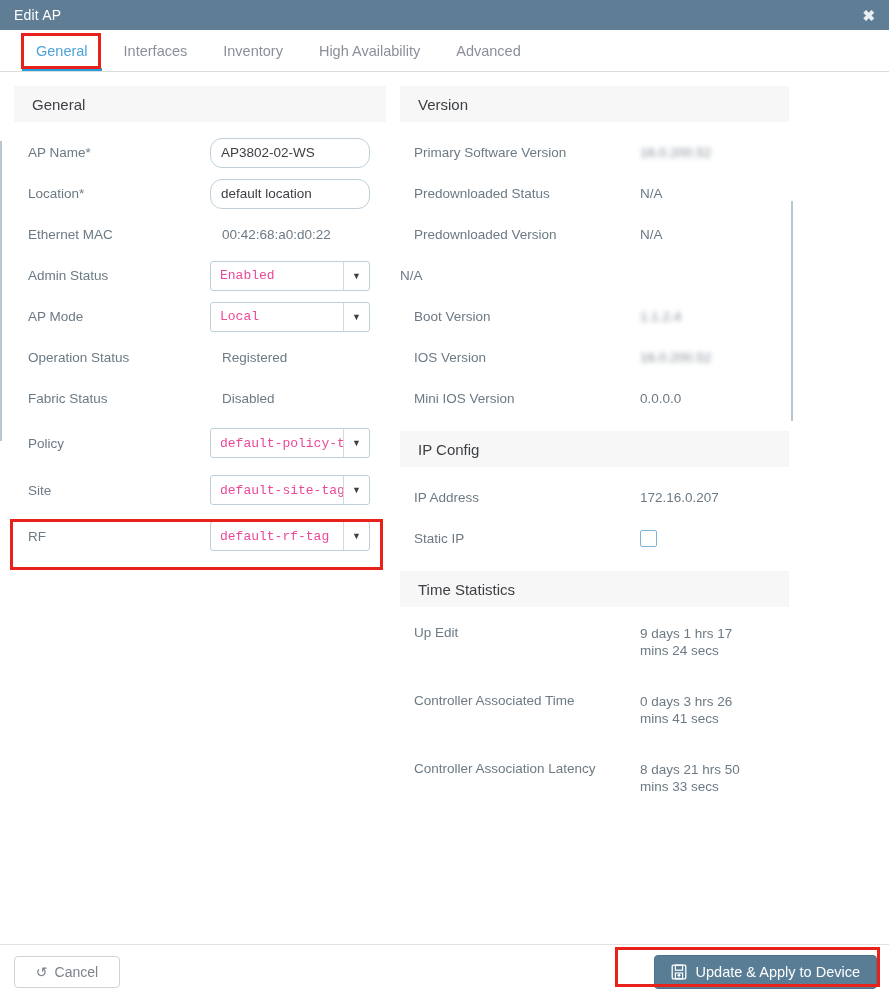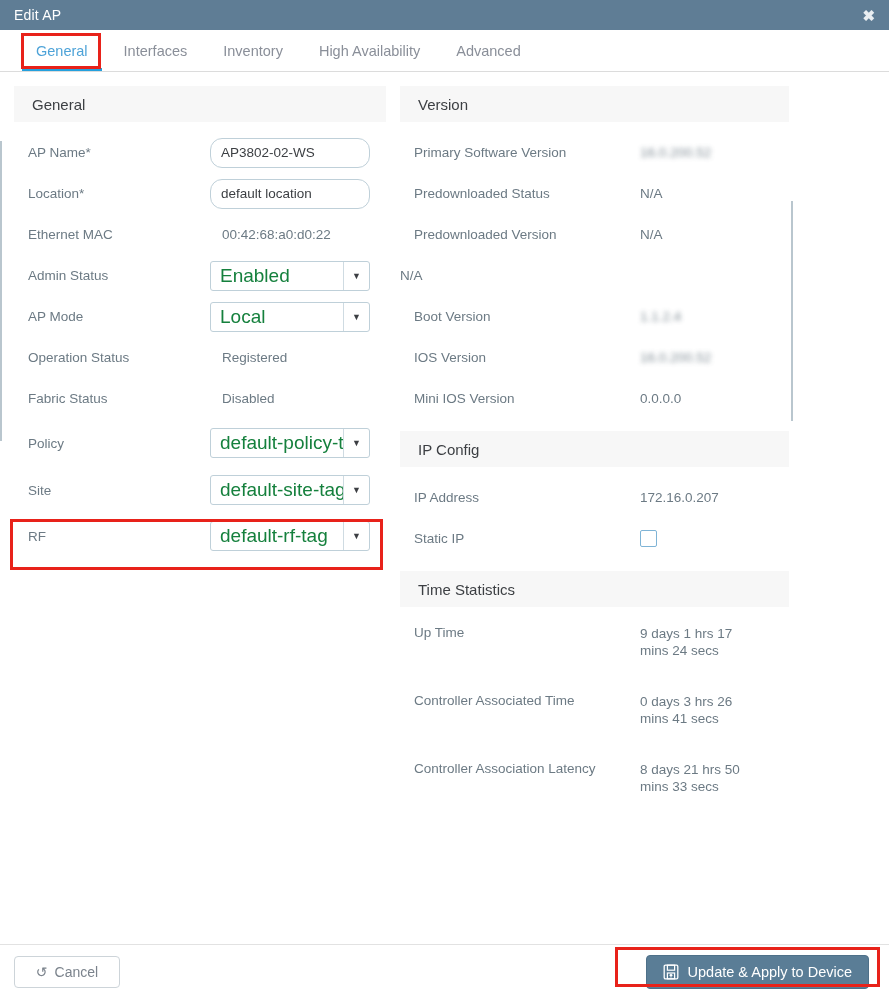--- a/index.html
+++ b/index.html
@@ -159,25 +159,26 @@
     border: 1px solid #bfd0d9;
     border-radius: 3px;
     background: #fff;
     display: flex;
     align-items: center;
     cursor: pointer;
     overflow: hidden;
   }
   .selwrap .seltext {
     flex: 1;
-    font-size: 19px;
-    color: #15803d;
+    font-size: 13px;
+    color: #ec4899;
     padding: 0 9px;
     white-space: nowrap;
     overflow: hidden;
+    font-family: Liberation Mono, monospace;
   }
   .selwrap .arrow {
     width: 26px;
     height: 100%;
     display: flex;
     align-items: center;
     justify-content: center;
     border-left: 1px solid #cfdbe2;
     font-size: 9px;
     color: #3c3f43;
@@ -222,21 +223,21 @@
     font-size: 14px;
     display: flex;
     align-items: center;
     justify-content: center;
     gap: 7px;
     cursor: pointer;
     font-family: "Liberation Sans", sans-serif;
   }
   .btn-save {
     position: absolute;
-    right: 20px;
+    right: 12px;
     height: 34px;
     background: #5a7d96;
     border: 1px solid #4e7089;
     border-radius: 4px;
     color: #ffffff;
     font-size: 14.5px;
     display: flex;
     align-items: center;
     gap: 9px;
     padding: 0 16px;
@@ -403,21 +404,21 @@
     </div>
 
     <div class="row">
       <div class="lbl">Static IP</div>
       <div class="chk"></div>
     </div>
 
     <div class="section-head" style="margin-top:12px">Time Statistics</div>
 
     <div class="row tall" style="min-height:68px">
-      <div class="lbl" style="padding-top:8px">Up Time</div>
+      <div class="lbl" style="padding-top:8px">Up Edit</div>
       <div class="val multiline" style="width:100px">9 days 1 hrs 17 mins 24 secs</div>
     </div>
 
     <div class="row tall" style="min-height:68px">
       <div class="lbl" style="padding-top:8px">Controller Associated Time</div>
       <div class="val multiline" style="width:100px">0 days 3 hrs 26 mins 41 secs</div>
     </div>
 
     <div class="row tall" style="min-height:68px">
       <div class="lbl" style="padding-top:8px">Controller Association Latency</div>

